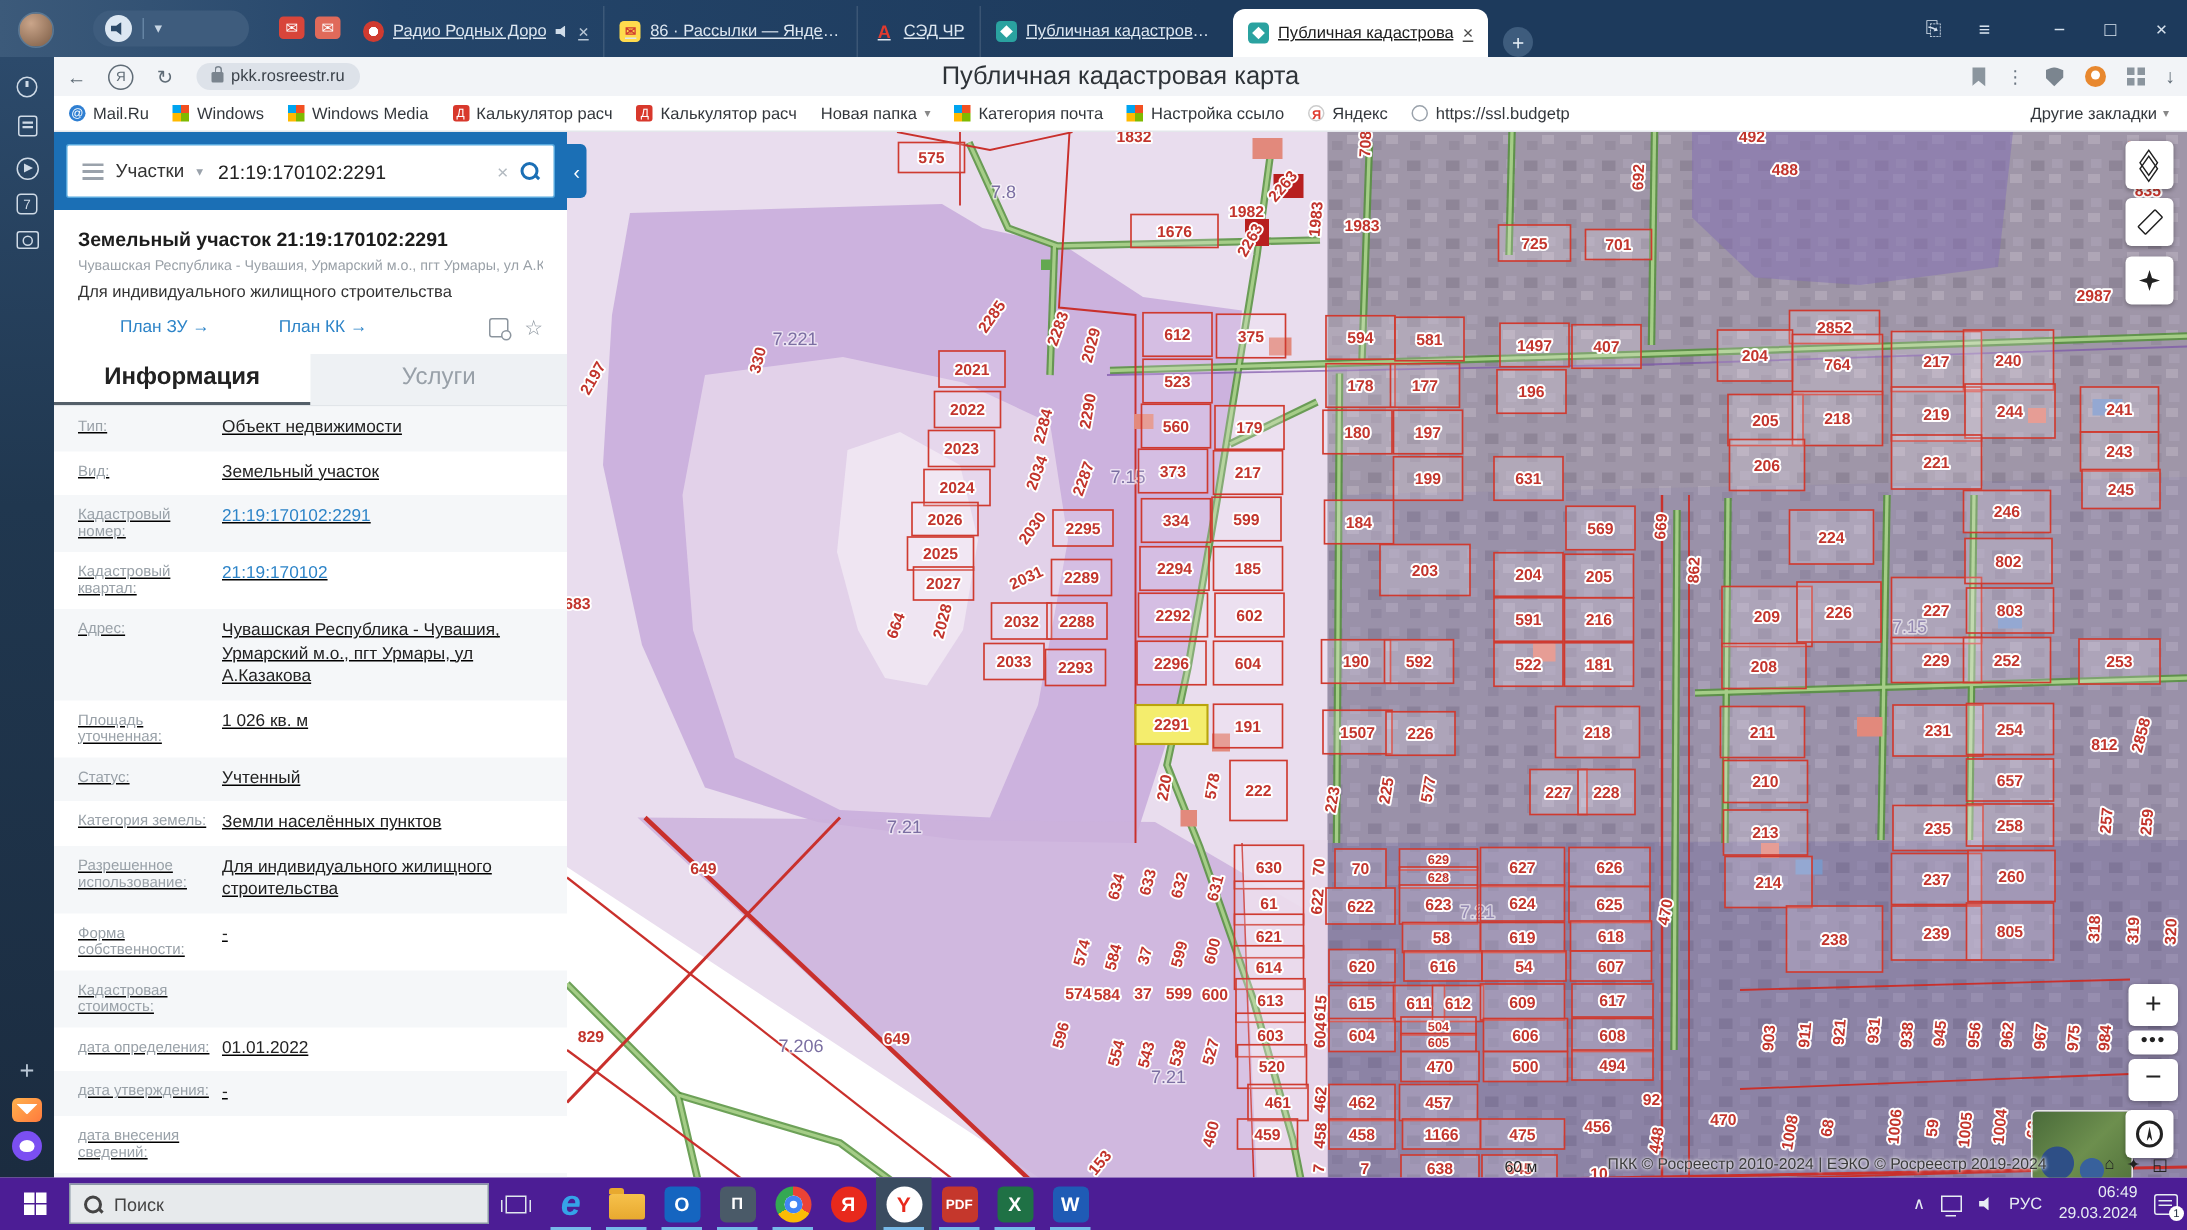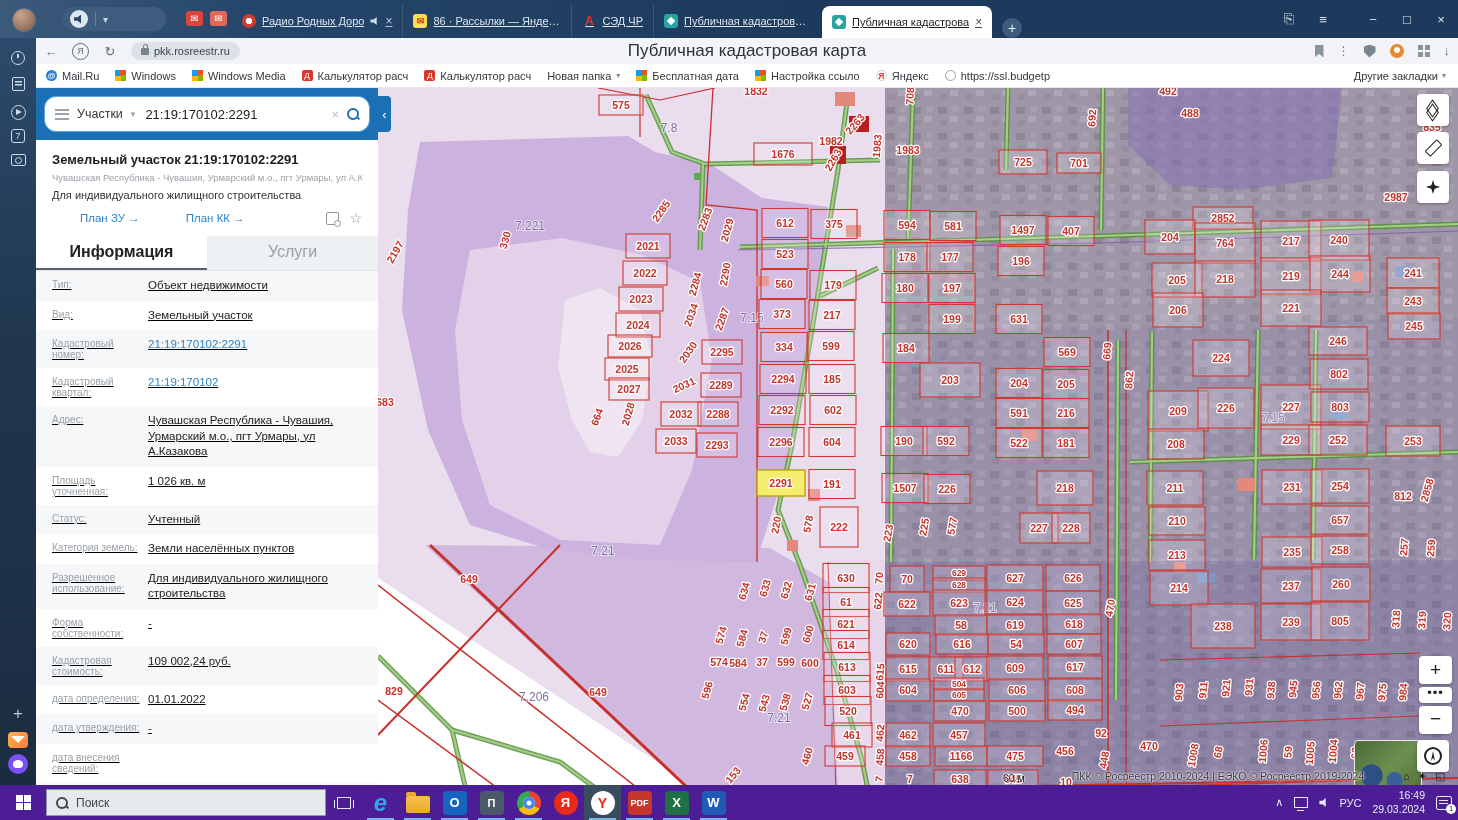--- a/index.html
+++ b/index.html
@@ -74,21 +74,21 @@
   .ic-cam::after{content:"";position:absolute;left:3.5px;top:2px;width:5px;height:5px;border-radius:50%;border:1.5px solid #cfdae6;}
   .ic-plus{font-size:17px;color:#b9c6d4;}
   .ic-mail{width:20px;height:16px;border-radius:4px;background:linear-gradient(135deg,#ffb24d,#ff7a3d);position:relative;}
   .ic-mail::after{content:"";position:absolute;left:3px;top:4px;width:14px;height:7px;background:#fff;clip-path:polygon(0 0,50% 100%,100% 0);}
   .ic-alice{width:20px;height:20px;border-radius:50%;background:#7b4ff2;position:relative;}
   .ic-alice::after{content:"";position:absolute;left:5px;top:6px;width:10px;height:8px;border-radius:50% 50% 45% 45%;background:#fff;}
   .ic-dots{color:#9fb0c0;font-size:12px;letter-spacing:1px;}
   
   .panel{position:absolute;left:36px;top:88px;width:342px;height:697px;background:#fff;overflow:hidden;}
   .search-wrap{background:#1b6fb5;padding:8px;height:52px;box-sizing:border-box;}
-  .search-box{background:#fff;border:1.5px solid #57a8dd;border-radius:12px;height:36px;display:flex;align-items:center;gap:8px;padding:0 10px;box-sizing:border-box;}
+  .search-box{background:#fff;border:1.5px solid #57a8dd;border-radius:2px;height:36px;display:flex;align-items:center;gap:8px;padding:0 10px;box-sizing:border-box;}
   .i-burger{width:14px;height:11px;background:linear-gradient(#9aa2ab 0 2px,transparent 2px 4.5px,#9aa2ab 4.5px 6.5px,transparent 6.5px 9px,#9aa2ab 9px 11px);}
   .s-cat{font-size:12.5px;color:#333;}
   .s-chev{color:#9aa2ab;font-size:9px;}
   .s-input{border:none;outline:none;flex:1;font-size:13px;color:#222;font-family:"Liberation Sans",sans-serif;min-width:0;background:transparent;}
   .s-x{color:#b3bac1;font-size:13px;}
   .i-mag{width:12px;height:12px;position:relative;flex:0 0 auto;}
   .i-mag::before{content:"";position:absolute;left:0;top:0;width:8px;height:8px;border:2px solid #1b6fb5;border-radius:50%;}
   .i-mag::after{content:"";position:absolute;left:9px;top:9px;width:4px;height:2px;background:#1b6fb5;transform:rotate(45deg);}
   .card{padding:12px 16px 6px;}
   .card-title{font-size:13px;font-weight:bold;color:#1c1c1c;}
@@ -266,21 +266,21 @@
       <span class="bk">
         <span class="bi bi-doc">Д</span>
         <span>Калькулятор расч</span>
       </span>
       <span class="bk">
         <span>Новая папка</span>
         <span style="font-size: 8px; color: rgb(136, 136, 136);">▾</span>
       </span>
       <span class="bk">
         <span class="bi bi-ms"></span>
-        <span>Бесплатная дата</span>
+        <span>Категория почта</span>
       </span>
       <span class="bk">
         <span class="bi bi-ms"></span>
         <span>Настройка ссыло</span>
       </span>
       <span class="bk">
         <span class="bi bi-ya">Я</span>
         <span>Яндекс</span>
       </span>
       <span class="bk">
@@ -387,21 +387,20 @@
         <div class="irow">
           <div class="lab">Разрешенное использование:</div>
           <div class="val">Для индивидуального жилищного строительства</div>
         </div>
         <div class="irow">
           <div class="lab">Форма собственности:</div>
           <div class="val">-</div>
         </div>
         <div class="irow">
           <div class="lab">Кадастровая стоимость:</div>
-          <div class="val">109 002,24 руб.</div>
         </div>
         <div class="irow">
           <div class="lab">дата определения:</div>
           <div class="val">01.01.2022</div>
         </div>
         <div class="irow">
           <div class="lab">дата утверждения:</div>
           <div class="val">-</div>
         </div>
         <div class="irow">
@@ -968,21 +967,21 @@
         <div class="app run">
           <span class="ag ag-word">W</span>
         </div>
       </div>
     <div class="tray">
       <span class="tr-chev">∧</span>
       <span class="tr-net"></span>
       <span class="tr-vol"></span>
       <span class="tr-lang">РУС</span>
       <span class="tr-clock">
-        <span>16:49</span><br>
+        <span>06:49</span><br>
         <span>29.03.2024</span>
       </span>
       <span class="tr-note">
         <span class="tr-badge">1</span>
       </span>
     </div>
   </div>
 
 </div>
 

